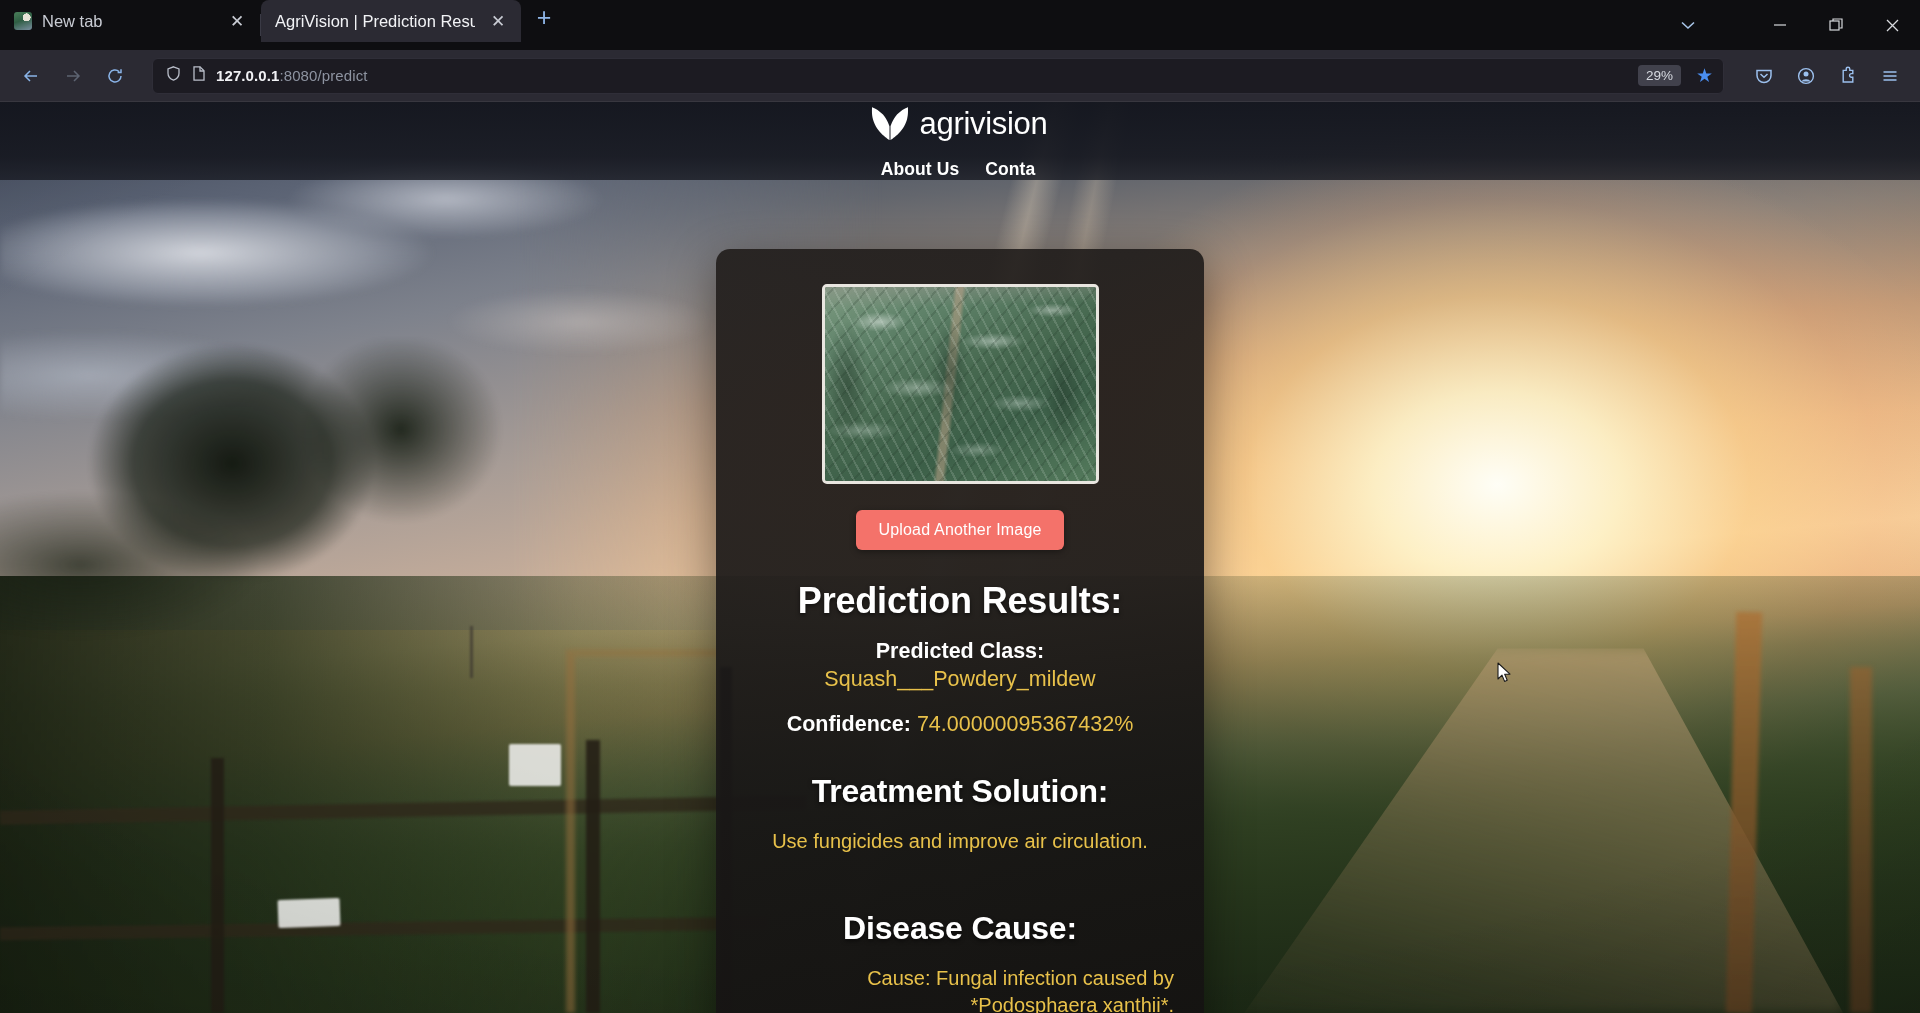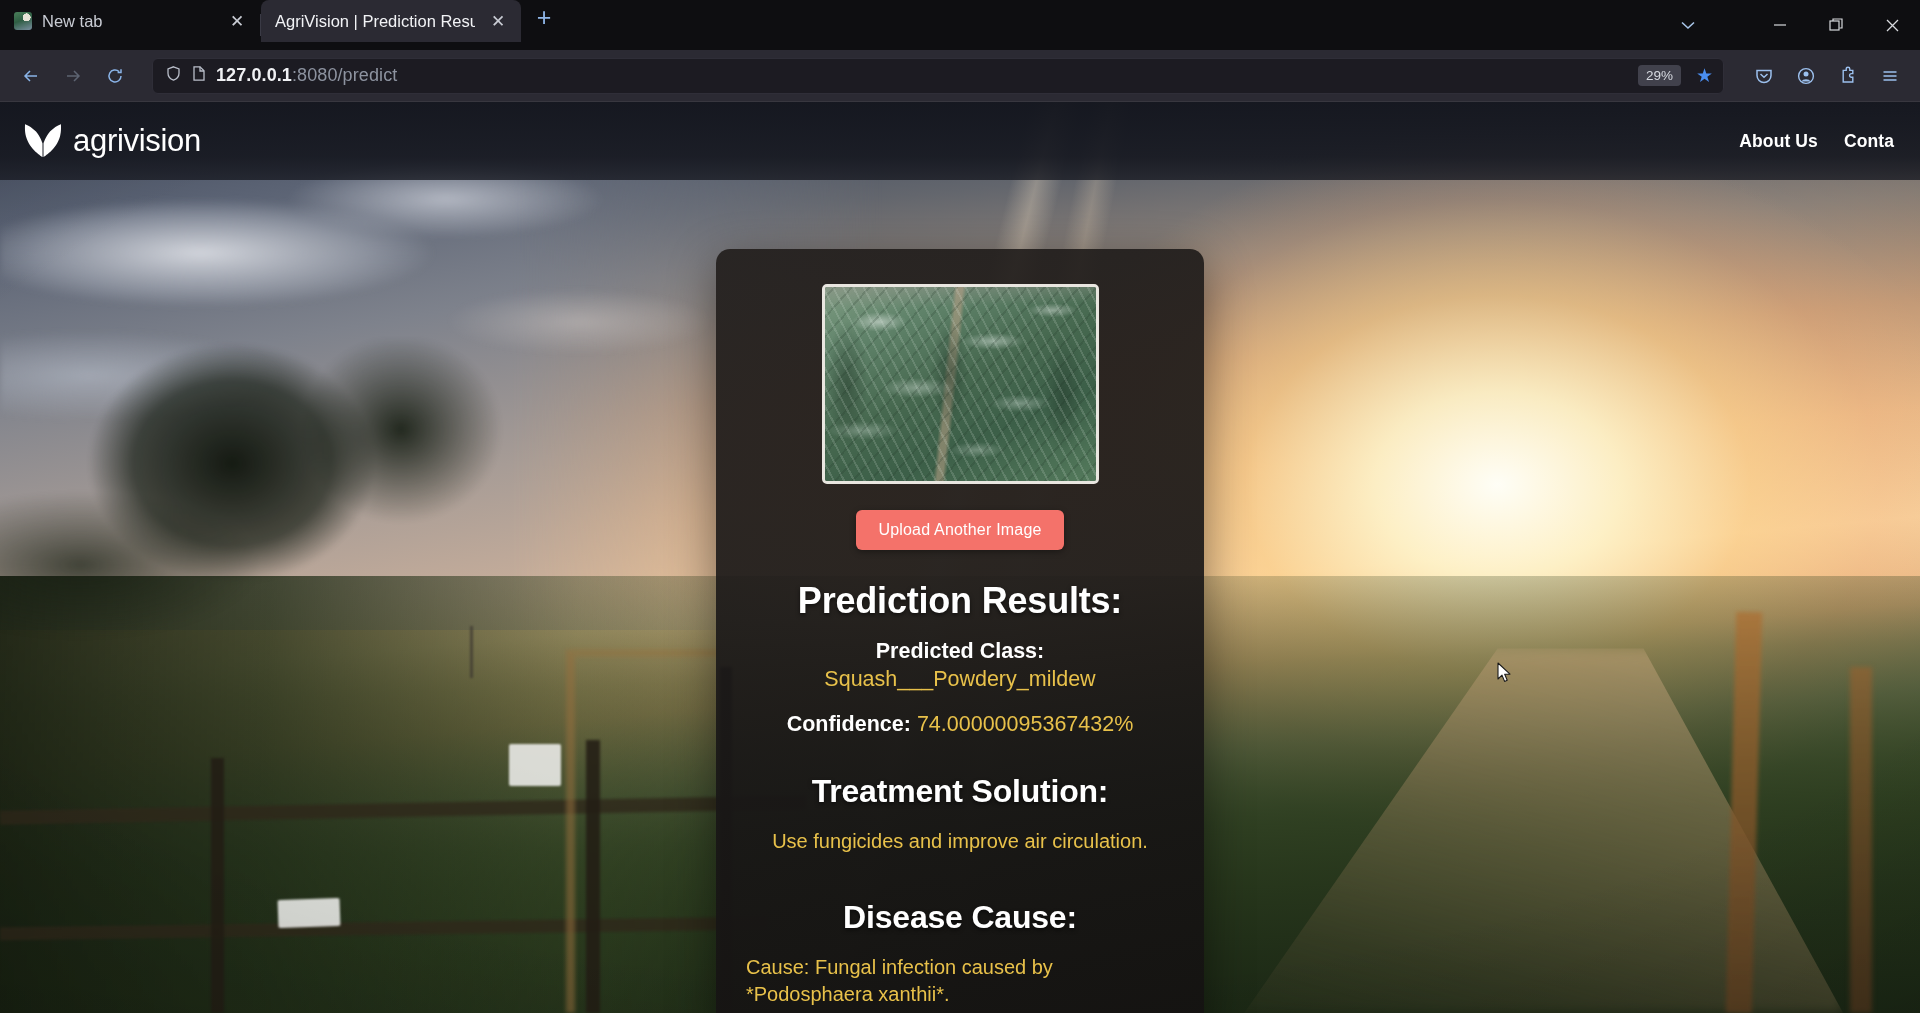--- a/index.html
+++ b/index.html
@@ -57,21 +57,21 @@
   .navbtn {
     width: 38px; height: 38px; border-radius: 6px;
     display: flex; align-items: center; justify-content: center; color: #8ab4e8;
   }
   .navbtn.dim { color: #5d6472; }
   .urlbar {
     flex: 1; height: 36px; background: #1c1b22; border-radius: 6px;
     margin: 0 10px 0 14px; display: flex; align-items: center;
     padding: 0 8px 0 12px; gap: 9px; border: 1px solid #2f2e38;
   }
-  .url-text { flex: 1; font-size: 18px; color: #8d93a0; letter-spacing: .1px; white-space: nowrap; }
+  .url-text { flex: 1; font-size: 15px; color: #8d93a0; letter-spacing: .1px; white-space: nowrap; }
   .url-text b { color: #f0f1f4; font-weight: 600; }
   .zoom-badge {
     font-size: 13.5px; color: #d6d9e0; background: #41414c;
     padding: 3px 8px; border-radius: 4px; margin-right: 6px;
   }
   .star-icon { color: #4a8ef0; font-size: 19px; margin-right: 2px; }
   .tool-icons { display: flex; align-items: center; gap: 6px; margin-left: 8px; }
   .toolbtn { width: 36px; height: 36px; border-radius: 6px; display: flex; align-items: center; justify-content: center; color: #9cc0ee; }
 
   
@@ -173,21 +173,21 @@
   .vignette {
     position: absolute; inset: 0;
     background: radial-gradient(ellipse 120% 110% at 50% 45%, transparent 46%, rgba(0,0,0,.22) 80%, rgba(0,0,0,.40) 100%);
   }
 
   
   .site-header {
     position: absolute; left: 0; top: 0; width: 100%; height: 78px;
     background: linear-gradient(180deg, rgba(20,22,30,.97) 0%, rgba(22,24,32,.92) 70%, rgba(24,26,34,.80) 100%);
     display: flex; align-items: center; justify-content: space-between;
-    padding: 0 26px 0 22px; z-index: 5;
+    padding: 0 26px 0 22px; z-index: 5; flex-direction: column;
   }
   .logo { display: flex; align-items: center; gap: 9px; }
   .logo-text { font-size: 31px; color: #fff; letter-spacing: -.3px; font-weight: 400; }
   .site-nav { display: flex; align-items: center; gap: 26px; }
   .nav-link { font-size: 17.5px; font-weight: 700; color: #fff; white-space: nowrap; letter-spacing: .1px; }
 
   
   .card {
     position: absolute; left: 50%; transform: translateX(-50%);
     top: 147px; width: 488px;
@@ -243,23 +243,23 @@
   .kv { margin-top: 16px; font-size: 21.5px; font-weight: 700; color: #fff; text-align: center; line-height: 1.3; }
   .kv .val { color: #e8c14a; font-weight: 400; }
   .kv.conf { margin-top: 17px; }
 
   .h-section {
     margin-top: 34px; font-size: 32px; font-weight: 700; color: #fff;
     text-shadow: 0 2px 4px rgba(0,0,0,.55); letter-spacing: -.2px;
   }
   .body-text {
     margin-top: 18px; font-size: 20px; color: #e8c14a;
-    text-align: left; line-height: 1.36; max-width: 560px;
-  }
-  .h-section.cause { margin-top: 44px; }
+    text-align: right; line-height: 1.36; max-width: 560px;
+  }
+  .h-section.cause { margin-top: 55px; }
 
   
   .cursor {
     position: absolute; left: 1497px; top: 560px; width: 16px; height: 22px; z-index: 9;
     pointer-events: none;
   }
 </style>
 </head>
 <body>
 

